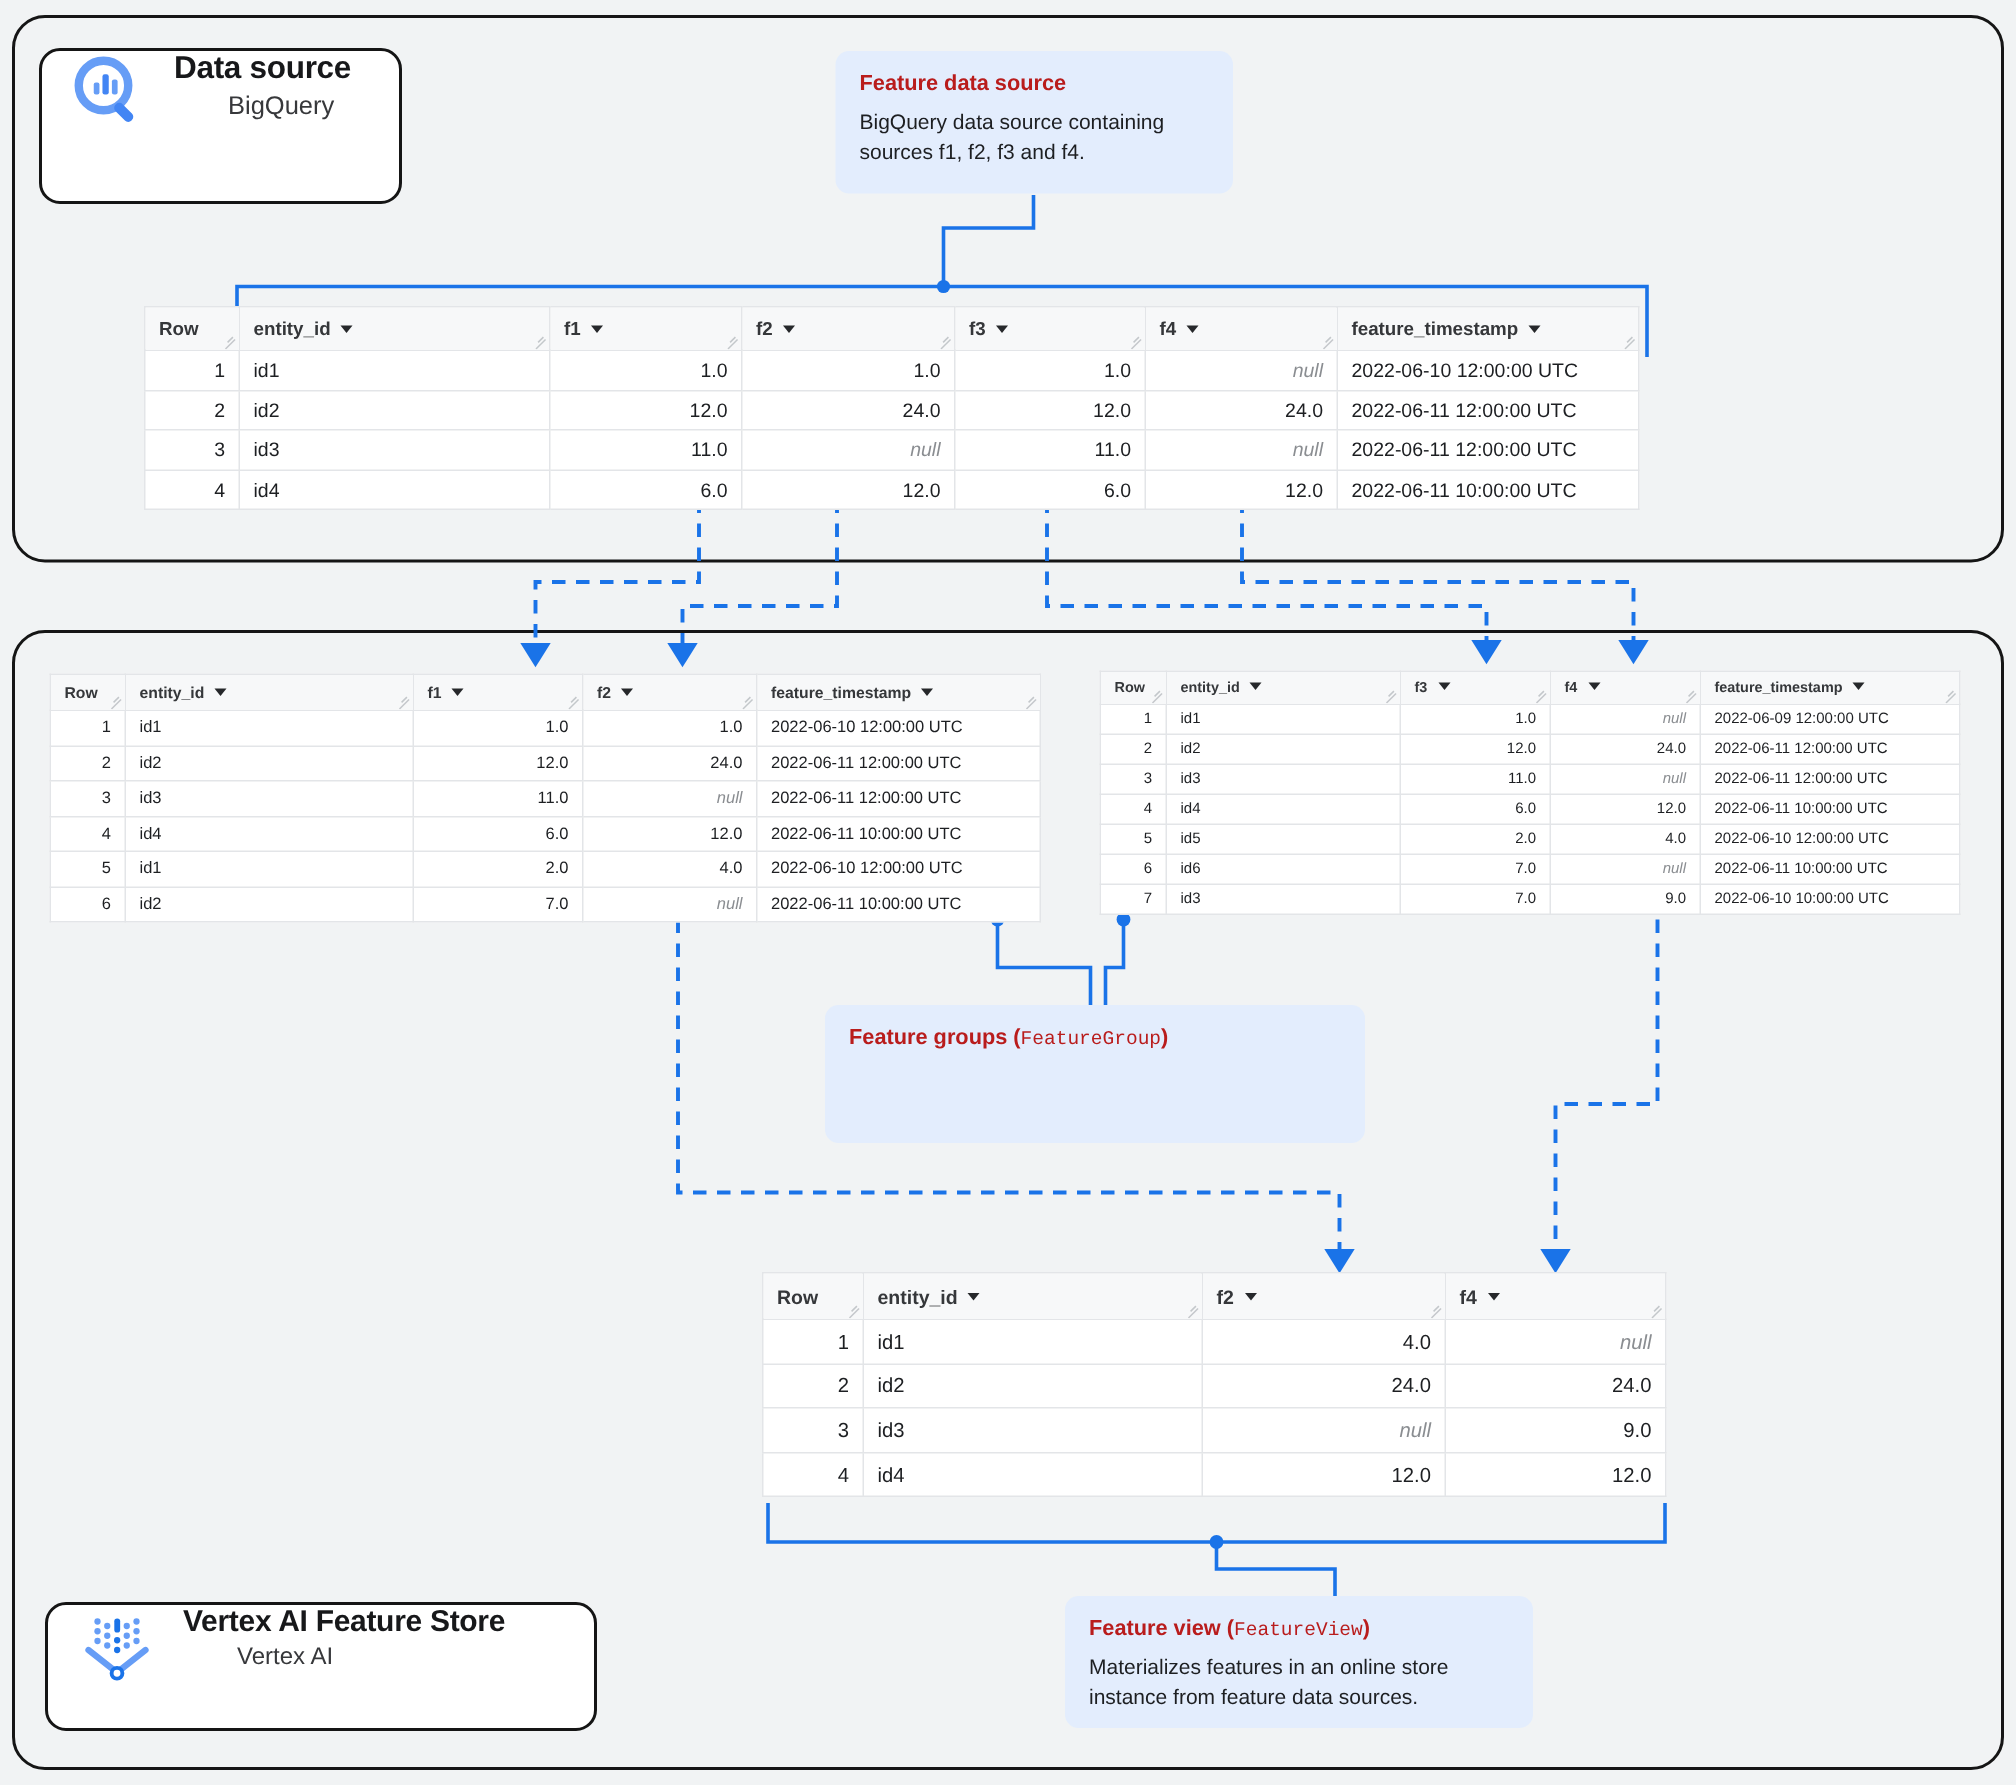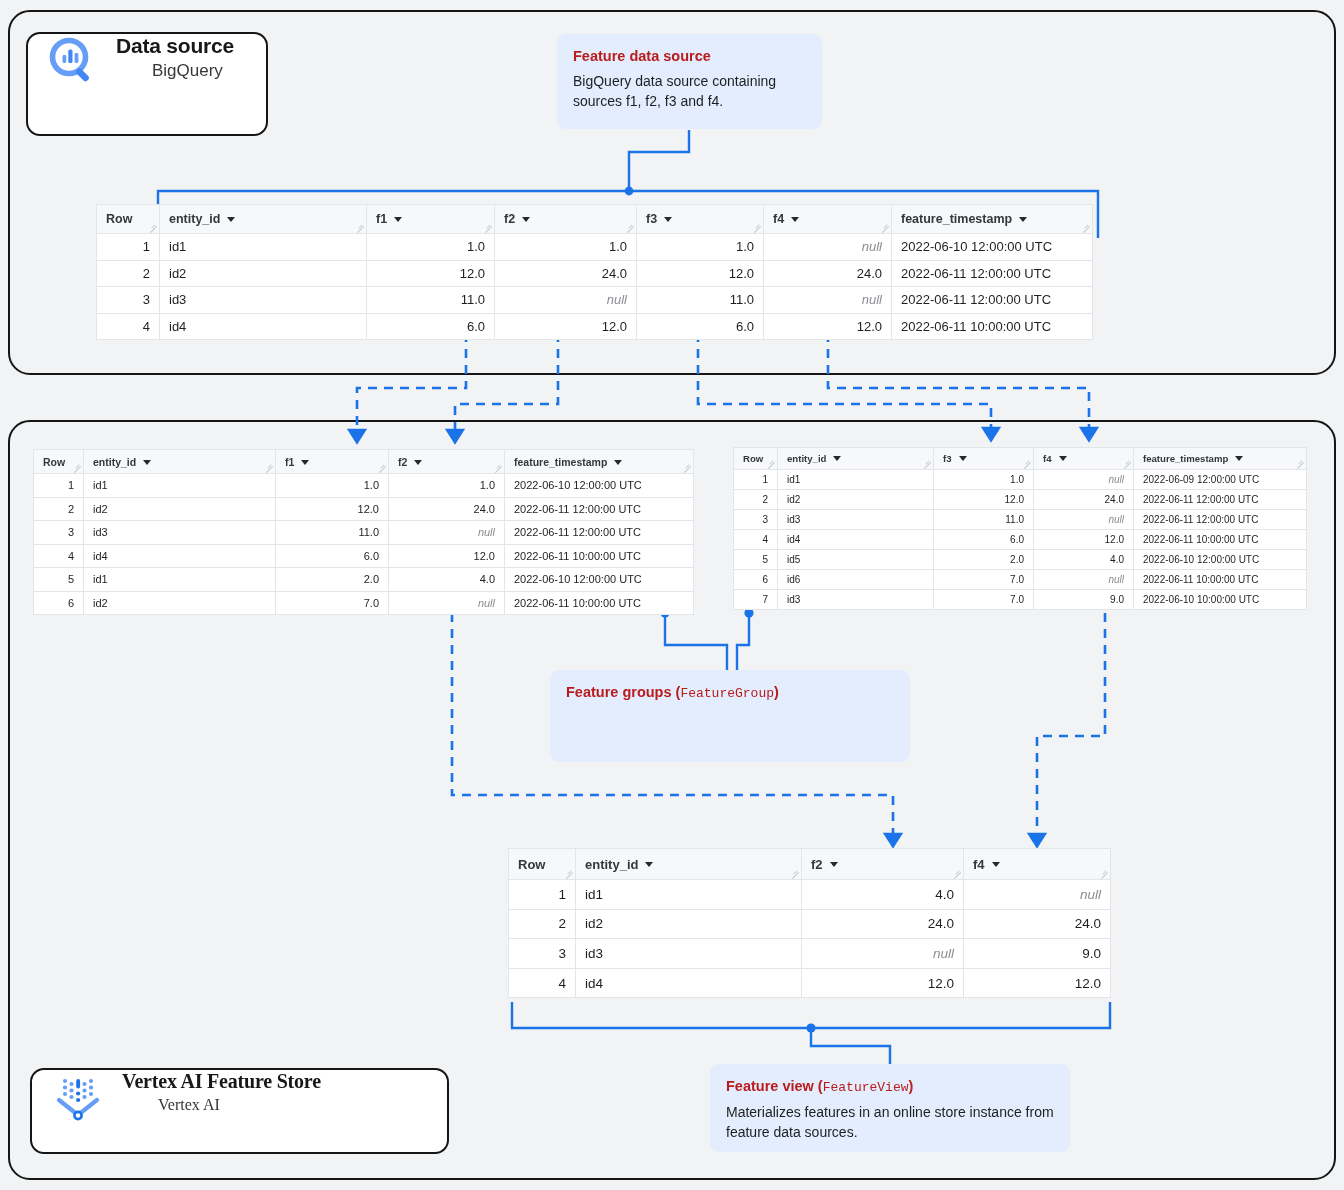--- a/index.html
+++ b/index.html
@@ -27,21 +27,21 @@
     position:absolute;
     background:#ffffff;
     border:2.5px solid #151515;
     border-radius:14px;
     box-sizing:border-box;
     display:flex;align-items:flex-start;
     padding:0 18px;
     gap:16px;
   }
   #card-datasource{left:26px;top:32px;width:242px;height:104px;}
-  #card-featurestore{left:30px;top:1068px;width:419px;height:86px;font-family:Liberation Serif, serif;}
+  #card-featurestore{left:30px;top:1068px;width:368px;height:86px;}
   .product-text{display:flex;flex-direction:column;justify-content:center;line-height:1.18;}
   .product-title{font-size:21px;font-weight:bold;color:#17181a;letter-spacing:-0.2px;}
   .product-sub{font-size:17px;color:#37383b;margin-top:2px;margin-left:36px;}
   #card-featurestore .product-title{font-size:20px;}
   #card-featurestore .product-sub{font-size:16px;}
   .product-icon{flex:0 0 auto;display:flex;align-items:center;justify-content:center;}
 
   
   .callout{
     position:absolute;
@@ -55,21 +55,21 @@
     margin-bottom:7px;line-height:1.25;
   }
   .callout-body{
     font-size:14px;color:#1d1f22;line-height:1.42;
   }
   code{font-family:"Liberation Mono",monospace;font-size:13.5px;font-weight:normal;}
   .callout-title code{font-size:13px;}
 
   #callout-featuredatasource{left:557px;top:34px;width:265px;height:95px;}
   #callout-featuregroups{left:550px;top:670px;width:360px;height:92px;}
-  #callout-featureview{left:710px;top:1064px;width:360px;height:88px;}
+  #callout-featureview{left:710px;top:1064px;width:312px;height:88px;}
 
   
   .tbl{
     position:absolute;
     background:#ffffff;
     border:1px solid #d6d8db;
     border-collapse:collapse;
     box-sizing:border-box;
     table-layout:fixed;
   }

